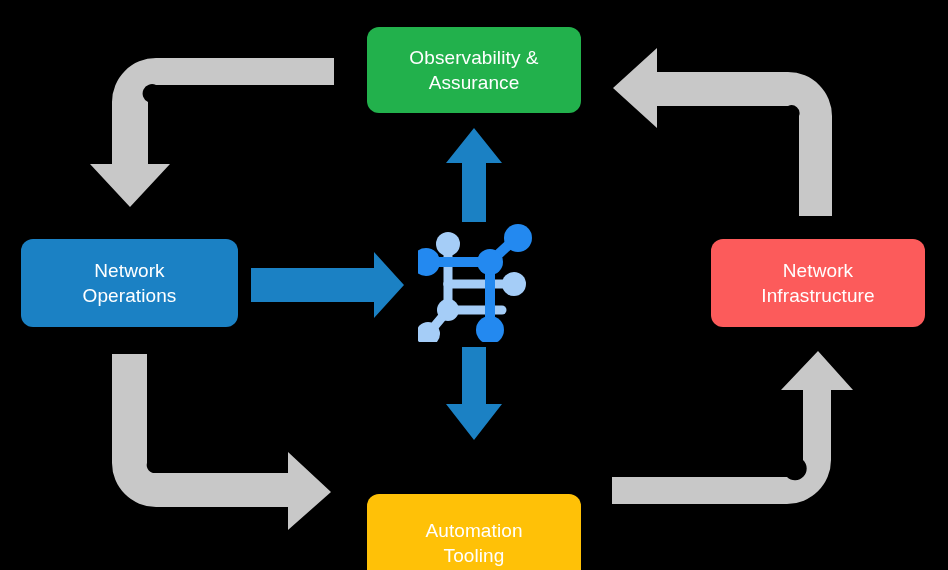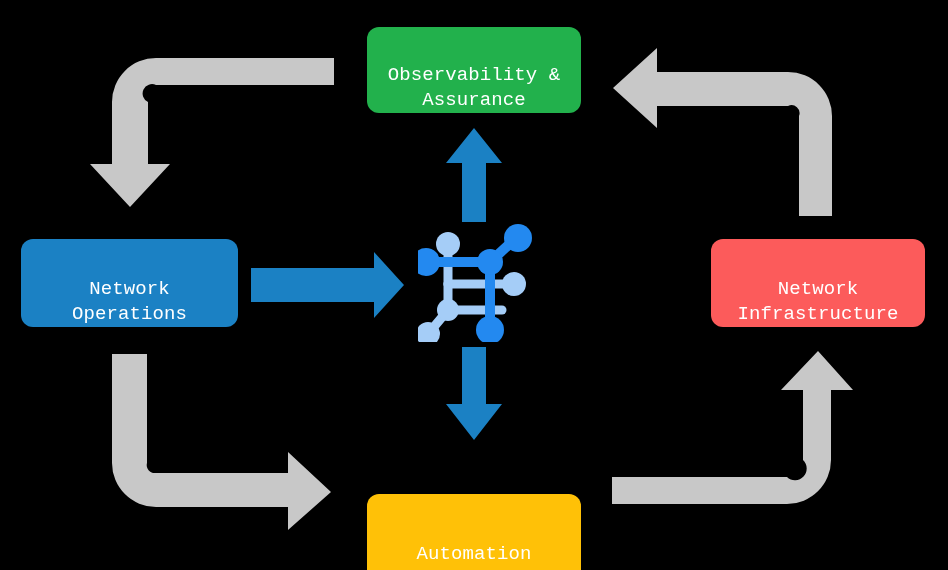--- a/index.html
+++ b/index.html
@@ -22,32 +22,31 @@
   .svg-layer {
     position: absolute;
     left: 0;
     top: 0;
     width: 948px;
     height: 570px;
   }
   .node-box {
     position: absolute;
     display: flex;
-    align-items: flex-end;
+    align-items: center;
     justify-content: center;
     text-align: center;
     border-radius: 12px;
     color: #ffffff;
     font-size: 19px;
     font-weight: 400;
     line-height: 1.32;
     letter-spacing: 0.1px;
     box-sizing: border-box;
     padding: 0 10px;
-    font-family: Liberation Mono, monospace;
   }
   .node-label {
     white-space: pre-line;
     display: block;
   }
   #box-observability {
     left: 367px; top: 27px; width: 214px; height: 86px;
   }
   #box-network-operations {
     left: 21px; top: 239px; width: 217px; height: 88px;

